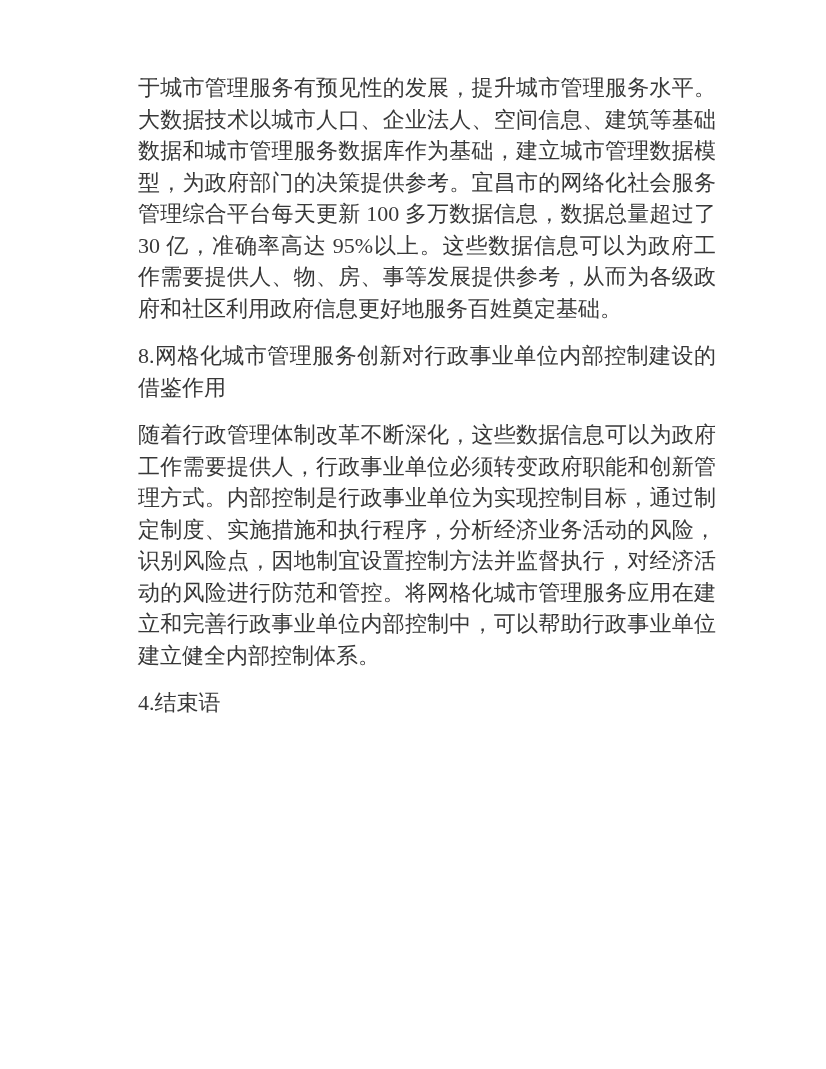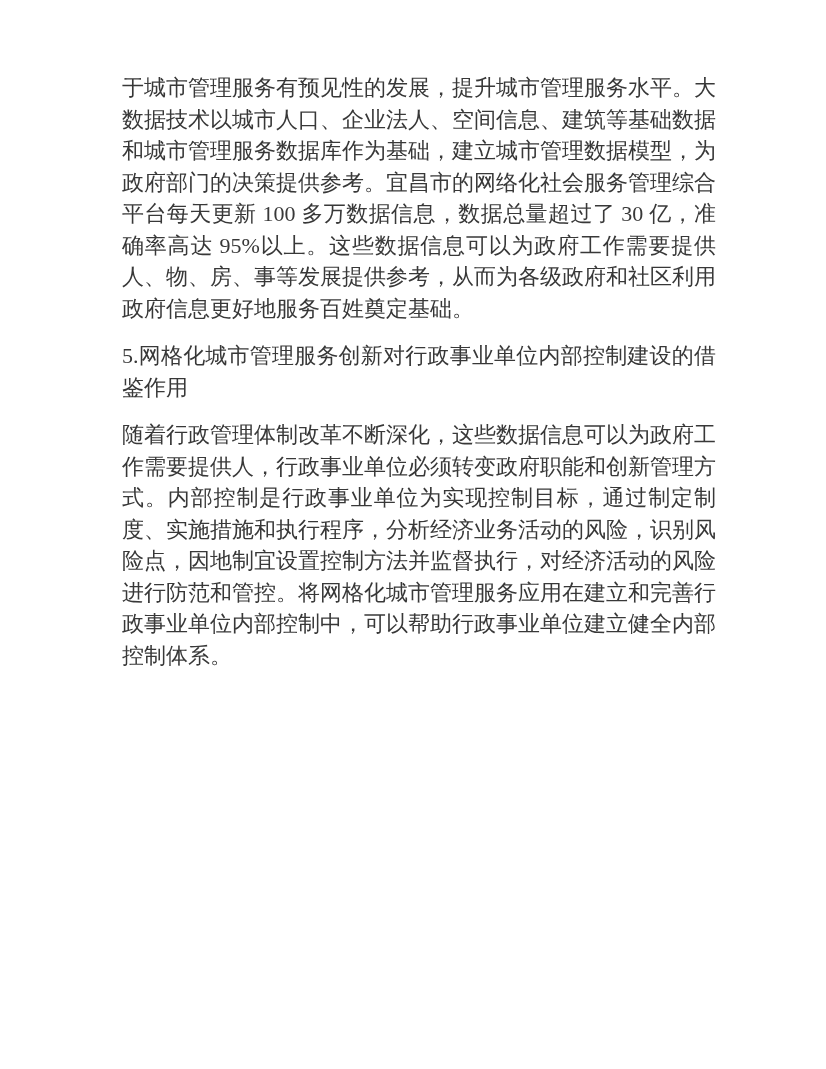--- a/index.html
+++ b/index.html
@@ -14,29 +14,30 @@
     box-sizing: border-box;
     background: #ffffff;
     padding: 72px 110px 0 122px;
     overflow: hidden;
     font-family: "Liberation Serif", "DejaVu Serif", serif;
     font-size: 22px;
     line-height: 31.5px;
     color: #383838;
   }
   .page p {
-    margin: 0 0 16px 0;
+    margin: 0 0 16px 16px;
     text-align: justify;
     letter-spacing: 0;
   }
   .page p.body-paragraph,
   .page p.section-heading {
     font-weight: normal;
   }
 </style>
 </head>
 <body>
 
 <div class="page">
   <p class="body-paragraph">于城市管理服务有预见性的发展，提升城市管理服务水平。大数据技术以城市人口、企业法人、空间信息、建筑等基础数据和城市管理服务数据库作为基础，建立城市管理数据模型，为政府部门的决策提供参考。宜昌市的网络化社会服务管理综合平台每天更新 100 多万数据信息，数据总量超过了 30 亿，准确率高达 95%以上。这些数据信息可以为政府工作需要提供人、物、房、事等发展提供参考，从而为各级政府和社区利用政府信息更好地服务百姓奠定基础。</p>
-  <p class="section-heading">5.网格化城市管理服务创新对行政事业单位内部控制建设的借鉴作用</p>
+  <p class="section-heading">8.网格化城市管理服务创新对行政事业单位内部控制建设的借鉴作用</p>
   <p class="body-paragraph">随着行政管理体制改革不断深化，这些数据信息可以为政府工作需要提供人，行政事业单位必须转变政府职能和创新管理方式。内部控制是行政事业单位为实现控制目标，通过制定制度、实施措施和执行程序，分析经济业务活动的风险，识别风险点，因地制宜设置控制方法并监督执行，对经济活动的风险进行防范和管控。将网格化城市管理服务应用在建立和完善行政事业单位内部控制中，可以帮助行政事业单位建立健全内部控制体系。</p>
+  <p class="section-heading">4.结束语</p>
 </div>
 
 </body></html>

